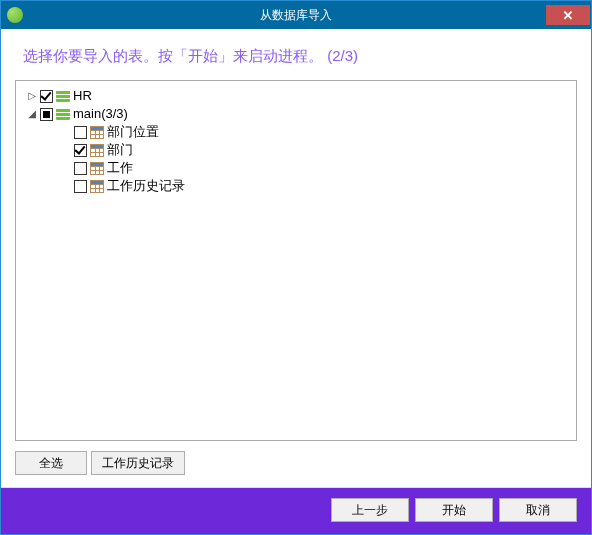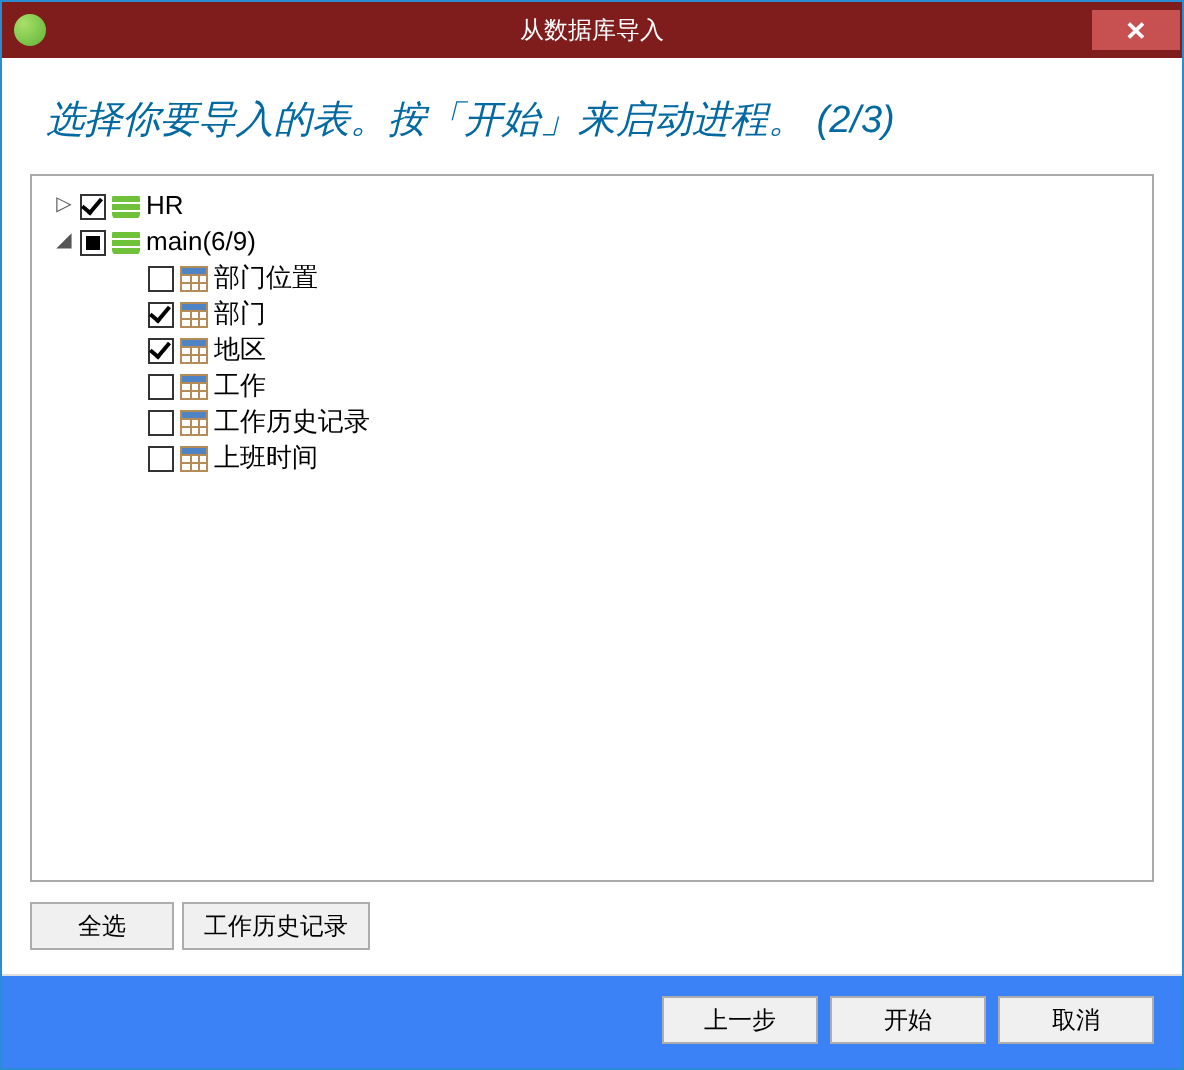--- a/index.html
+++ b/index.html
@@ -6,21 +6,21 @@
   html, body { margin: 0; padding: 0; }
   body { background: #fff; }
   .window {
     width: 592px; height: 535px;
     border: 1px solid #2a8dd4;
     background: #fff;
     display: flex; flex-direction: column;
     position: relative;
   }
   .titlebar {
-    height: 28px; background: #7f1d1d;
+    height: 28px; background: #0369a1;
     display: flex; align-items: center;
     color: #fff; font-size: 12px;
     position: relative;
   }
   .titlebar .app-icon {
     width: 16px; height: 16px; margin-left: 6px;
     background: radial-gradient(circle at 30% 30%, #a8e06a, #5fb336);
     border-radius: 50%;
   }
   .titlebar .title-text {
@@ -30,21 +30,21 @@
   .titlebar .close-btn {
     margin-left: auto; width: 44px; height: 20px;
     background: #c75050; color: #fff;
     display: flex; align-items: center; justify-content: center;
     font-size: 13px; font-weight: bold;
     cursor: pointer;
     margin-right: 1px;
   }
   .header-instruction {
     padding: 18px 18px 14px 22px;
-    color: #0369a1; font-size: 19px; font-style: italic;
+    color: #8b5cf6; font-size: 15px;
   }
   .content {
     flex: 1; display: flex; flex-direction: column;
     padding: 0 14px 12px 14px;
   }
   .tree-panel {
     flex: 1; border: 1px solid #aaa;
     background: #fff; padding: 6px 4px;
     overflow: auto; font-size: 13px; color: #000;
   }
@@ -115,21 +115,21 @@
     min-width: 72px; height: 24px;
     background: #f0f0f0; border: 1px solid #adadad;
     font-size: 12px; color: #000;
     display: inline-flex; align-items: center; justify-content: center;
     padding: 0 10px; cursor: pointer;
   }
   .footer {
     border-top: 1px solid #ddd;
     padding: 10px 14px 12px 14px;
     display: flex; justify-content: flex-end; gap: 6px;
-    background: #3b82f6;
+    background: #6d28d9;
     text-align: center;
   }
   .footer .btn { min-width: 78px; }
 </style>
 </head>
 <body>
 
 <div class="window">
 
   <div class="titlebar">
@@ -148,57 +148,45 @@
           <span class="expander">▷</span>
           <span class="chk checked"></span>
           <span class="db-icon"></span>
           <span>HR</span>
         </div>
         <div class="tree-row level1">
           <span class="expander">◢</span>
           <span class="chk partial"></span>
           <span class="db-icon"></span>
           <span>main</span>
-          <span> (6/9)</span>
+          <span> (3/3)</span>
         </div>
         <div class="tree-row level2">
           <span class="expander empty"></span>
           <span class="chk"></span>
           <span class="tbl-icon"></span>
           <span>部门位置</span>
         </div>
         <div class="tree-row level2">
           <span class="expander empty"></span>
           <span class="chk checked"></span>
           <span class="tbl-icon"></span>
           <span>部门</span>
         </div>
         <div class="tree-row level2">
           <span class="expander empty"></span>
-          <span class="chk checked"></span>
-          <span class="tbl-icon"></span>
-          <span>地区</span>
-        </div>
-        <div class="tree-row level2">
-          <span class="expander empty"></span>
           <span class="chk"></span>
           <span class="tbl-icon"></span>
           <span>工作</span>
         </div>
         <div class="tree-row level2">
           <span class="expander empty"></span>
           <span class="chk"></span>
           <span class="tbl-icon"></span>
           <span>工作历史记录</span>
-        </div>
-        <div class="tree-row level2">
-          <span class="expander empty"></span>
-          <span class="chk"></span>
-          <span class="tbl-icon"></span>
-          <span>上班时间</span>
         </div>
       </div>
 
     <div class="selection-buttons">
       <div class="btn">全选</div>
       <div class="btn">工作历史记录</div>
     </div>
   </div>
 
   <div class="footer">

